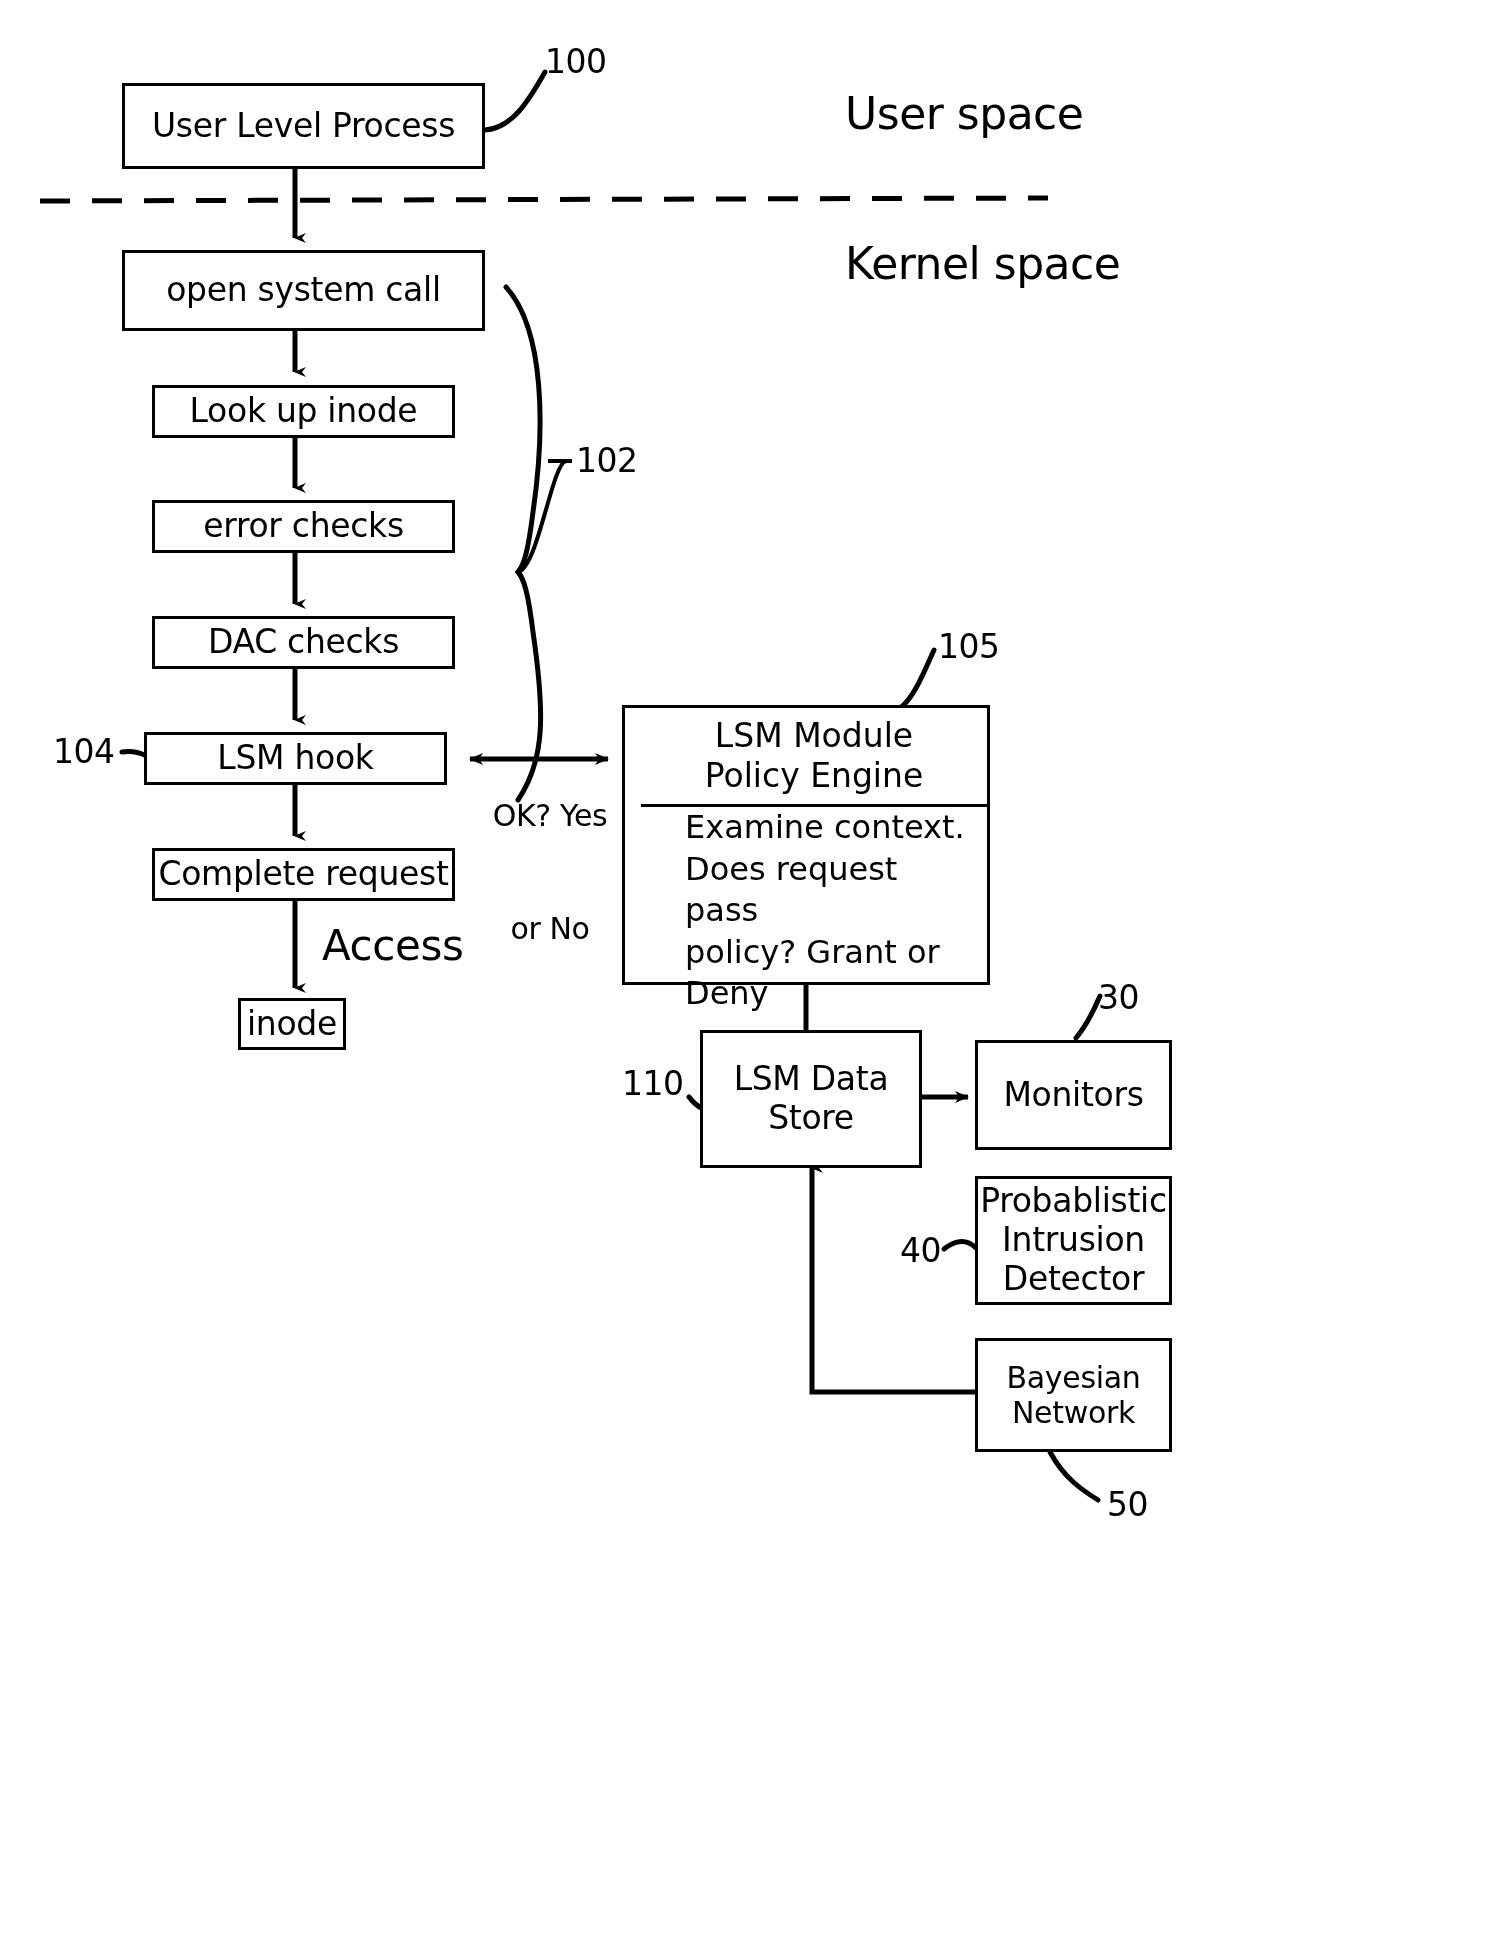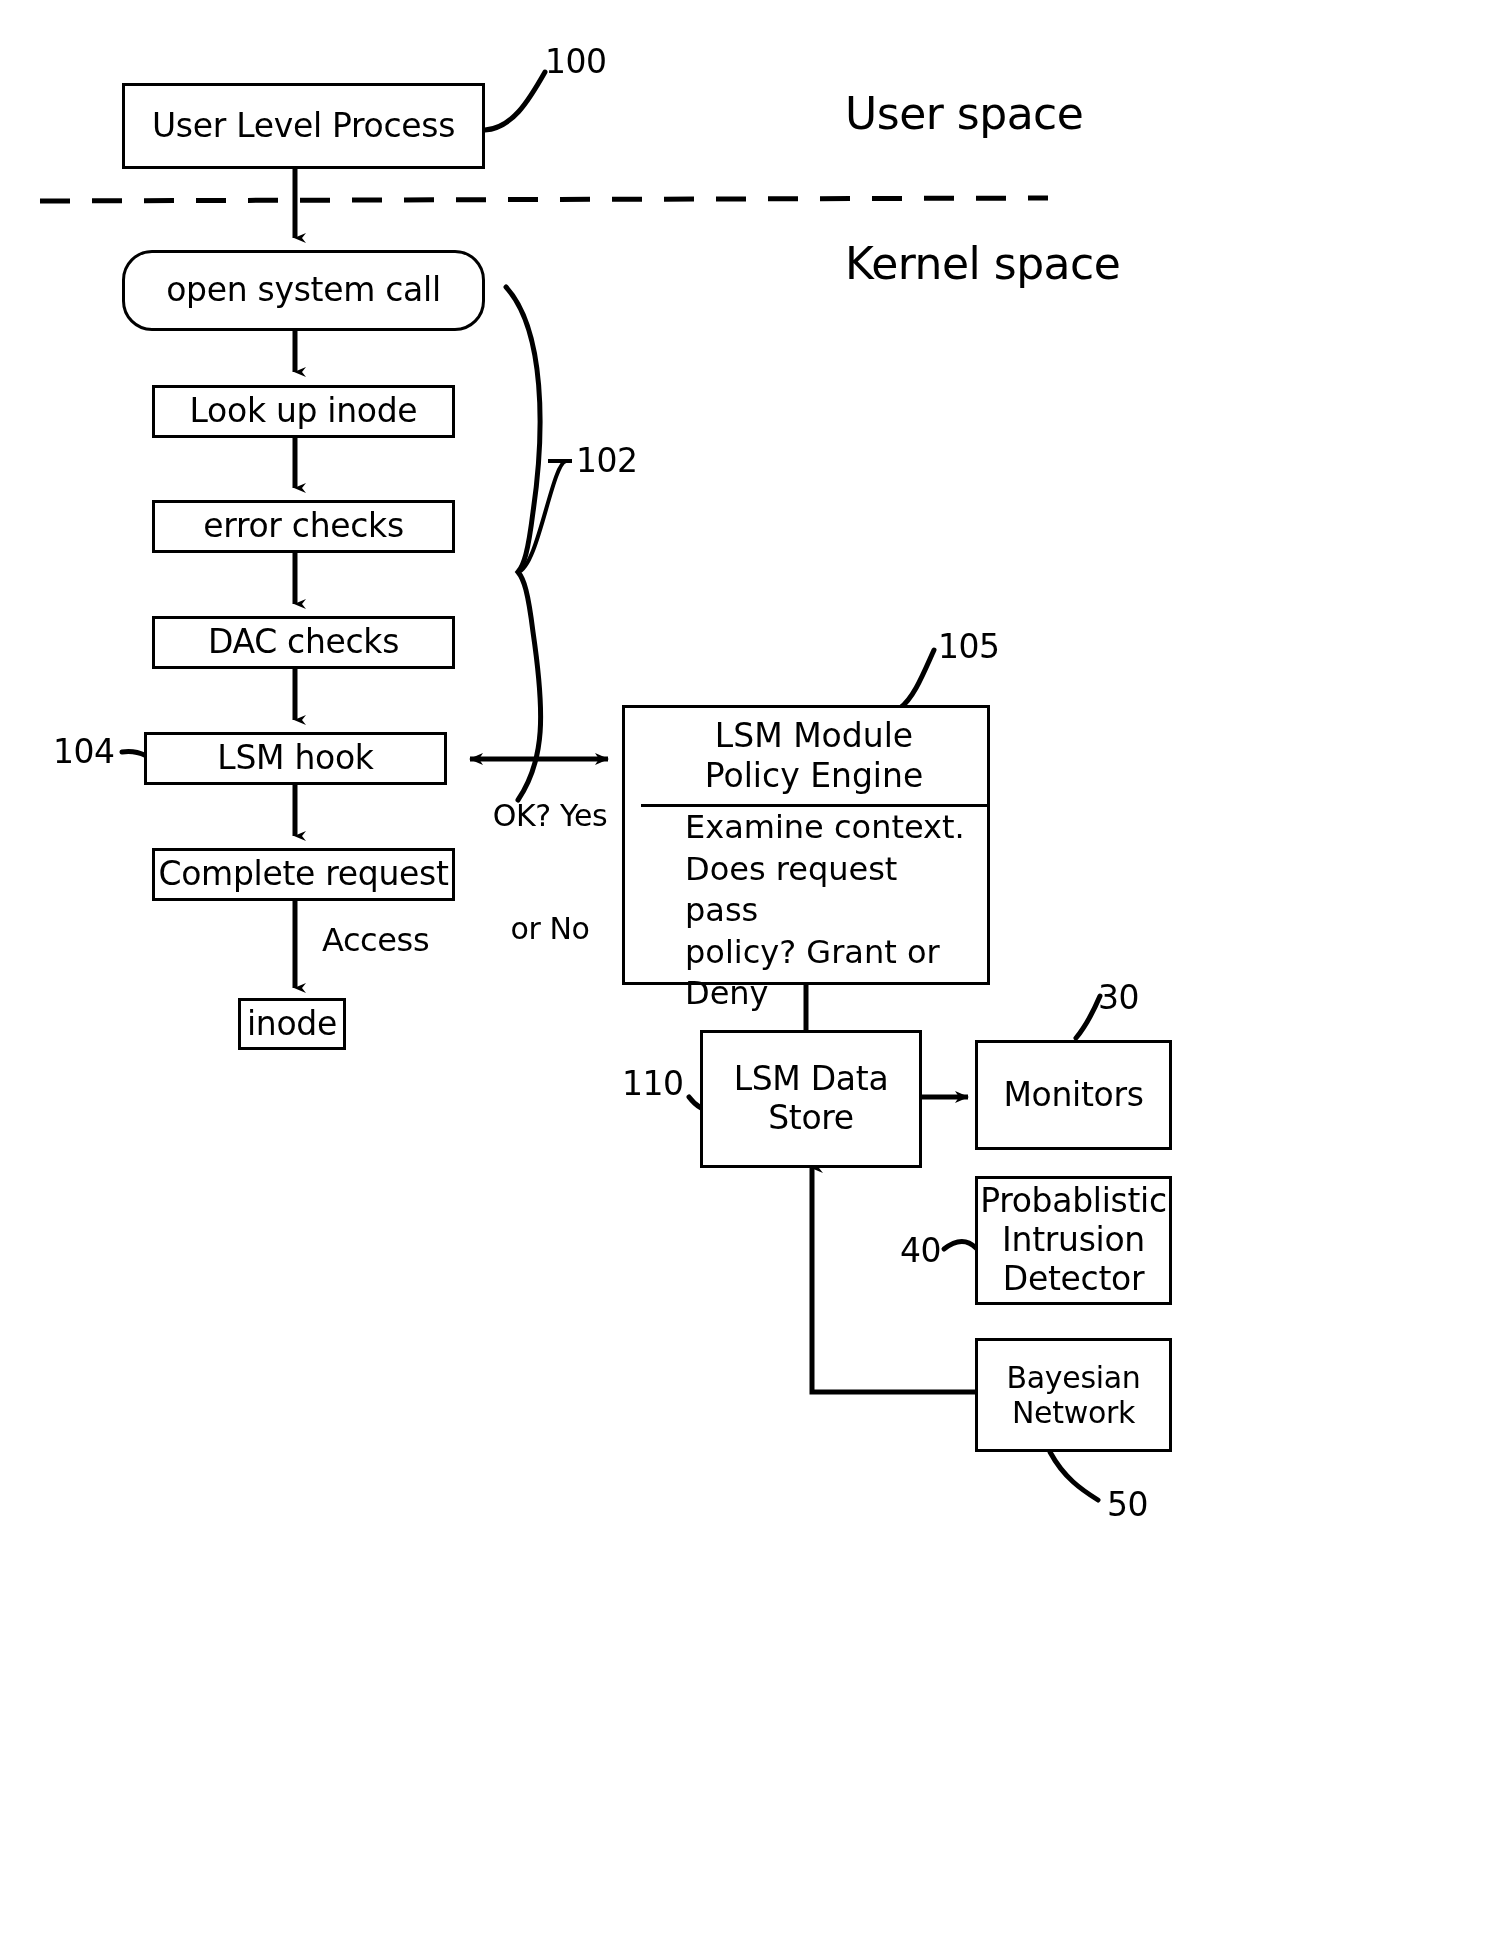--- a/index.html
+++ b/index.html
@@ -165,27 +165,27 @@
   <div class="ref-num" style="left:938px; top:627px;">105</div>
   <div class="ref-num" style="left:622px; top:1064px;">110</div>
   <div class="ref-num" style="left:1098px; top:978px;">30</div>
   <div class="ref-num" style="left:900px; top:1231px;">40</div>
   <div class="ref-num" style="left:1107px; top:1485px;">50</div>
 
   <div class="edge-label" style="left:490px; top:722px; width:120px; text-align:center;">
     <div>OK? Yes</div>
     <div>or No</div>
   </div>
-  <div class="edge-label" style="left:322px; top:920px; font-size:32px;">Access</div>
+  <div class="edge-label" style="left:322px; top:920px; font-size:42px;">Access</div>
 
   <div class="node" style="left:122px; top:83px; width:363px; height:86px; font-size:33px;">
     <span>User Level Process</span>
   </div>
 
-  <div class="node" style="left:122px; top:250px; width:363px; height:81px; font-size:33px;border-radius:30px;">
+  <div class="node" style="left:122px; top:250px; width:363px; height:81px; font-size:33px;">
     <span>open system call</span>
   </div>
 
   <div class="node" style="left:152px; top:385px; width:303px; height:53px; font-size:33px;">
     <span>Look up inode</span>
   </div>
 
   <div class="node" style="left:152px; top:500px; width:303px; height:53px; font-size:33px;">
     <span>error checks</span>
   </div>

